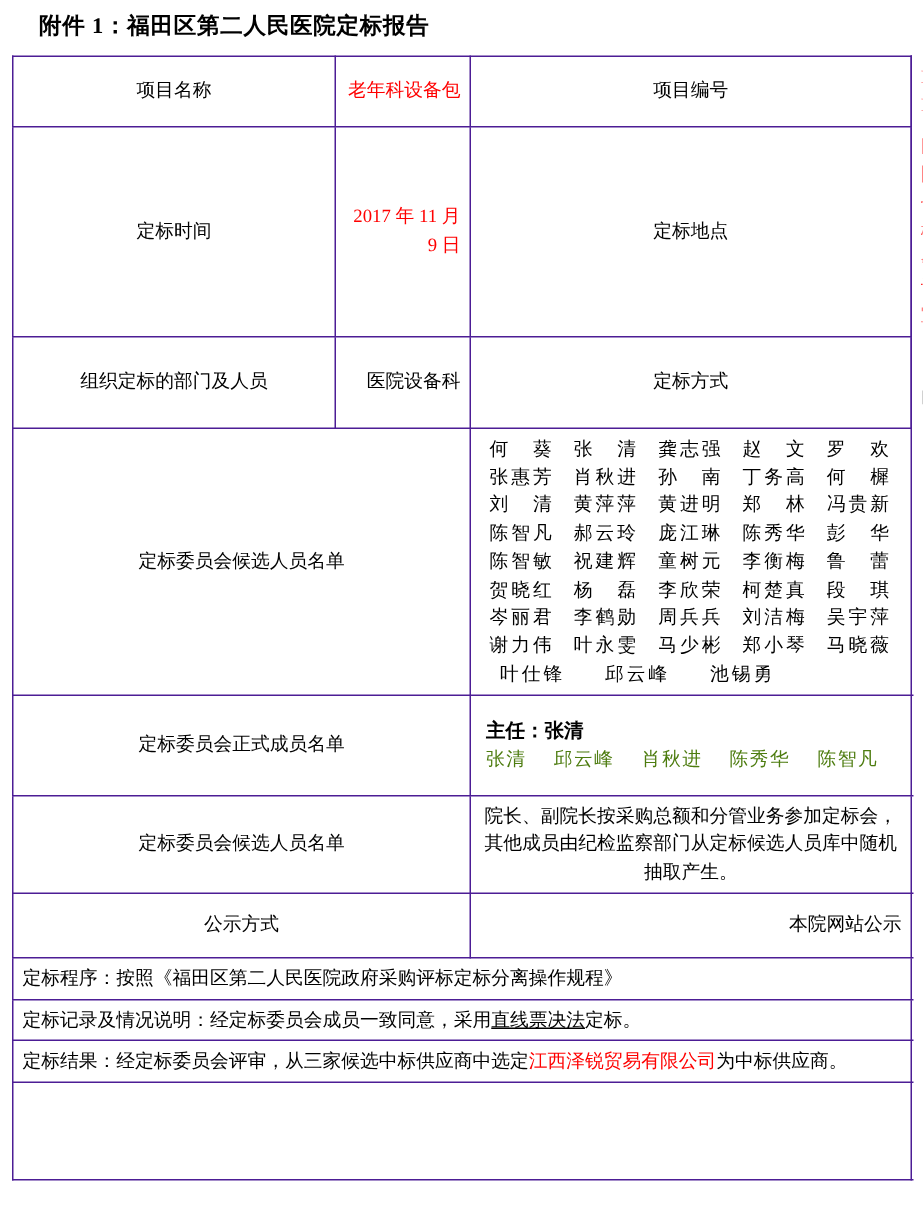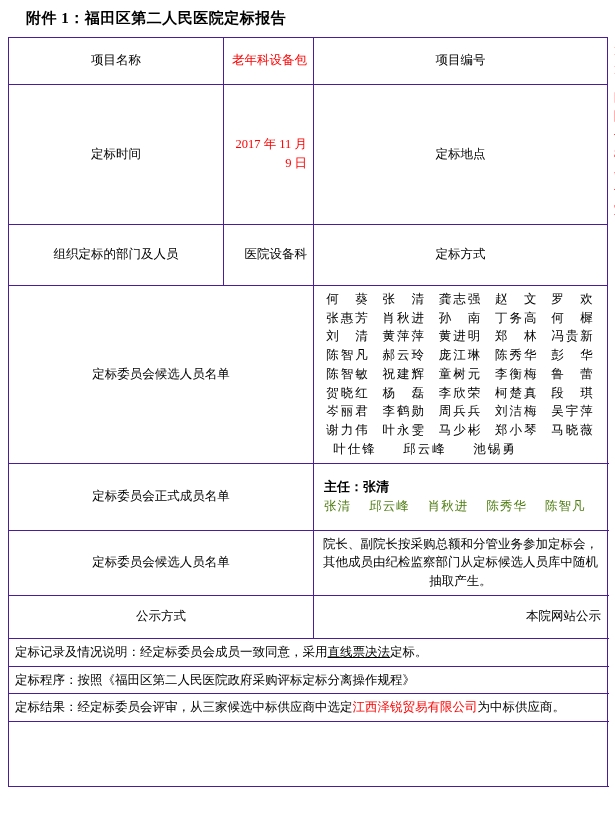--- a/index.html
+++ b/index.html
@@ -241,27 +241,27 @@
     </tr>
 
     <tr>
       <td class="lbl" colspan="2" style="height:34px">公示方式</td>
       <td class="ctr" colspan="2">本院网站公示</td>
     </tr>
 
 
     <tr class="fullrow">
       <td colspan="4">
-        <span>定标记录及情况说明：经定标委员会成员一致同意，采用</span><span class="u">直线票决法</span><span>定标。</span>
+        <span>定标程序：按照《</span><span>福田区第二人民医院政府采购评标定标分离操作规程</span><span>》</span>
       </td>
     </tr>
 
     <tr class="fullrow">
       <td colspan="4">
-        <span>定标程序：按照《</span><span>福田区第二人民医院政府采购评标定标分离操作规程</span><span>》</span>
+        <span>定标记录及情况说明：经定标委员会成员一致同意，采用</span><span class="u">直线票决法</span><span>定标。</span>
       </td>
     </tr>
 
     <tr class="fullrow">
       <td colspan="4">
         <span>定标结果：经定标委员会评审，从三家候选中标供应商中选定</span><span class="red">江西泽锐贸易有限公司</span><span>为中标供应商。</span>
       </td>
     </tr>
 
     <tr>

